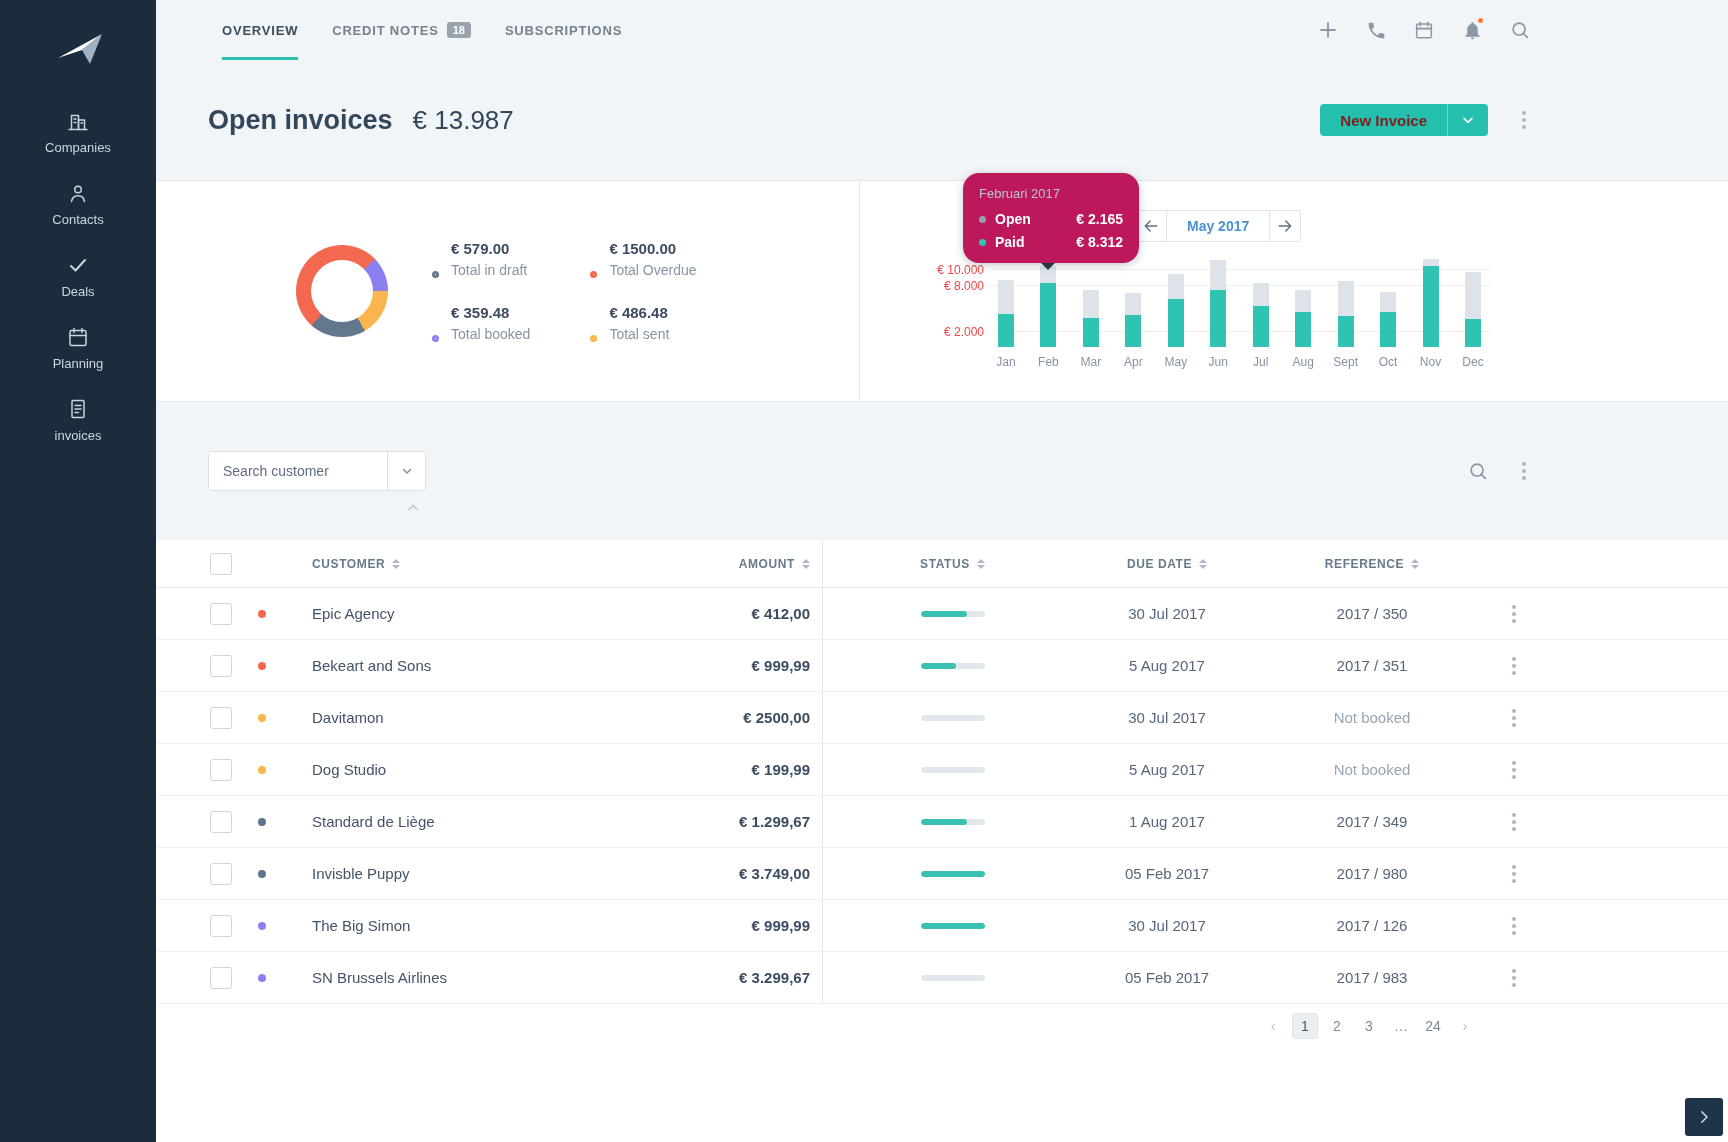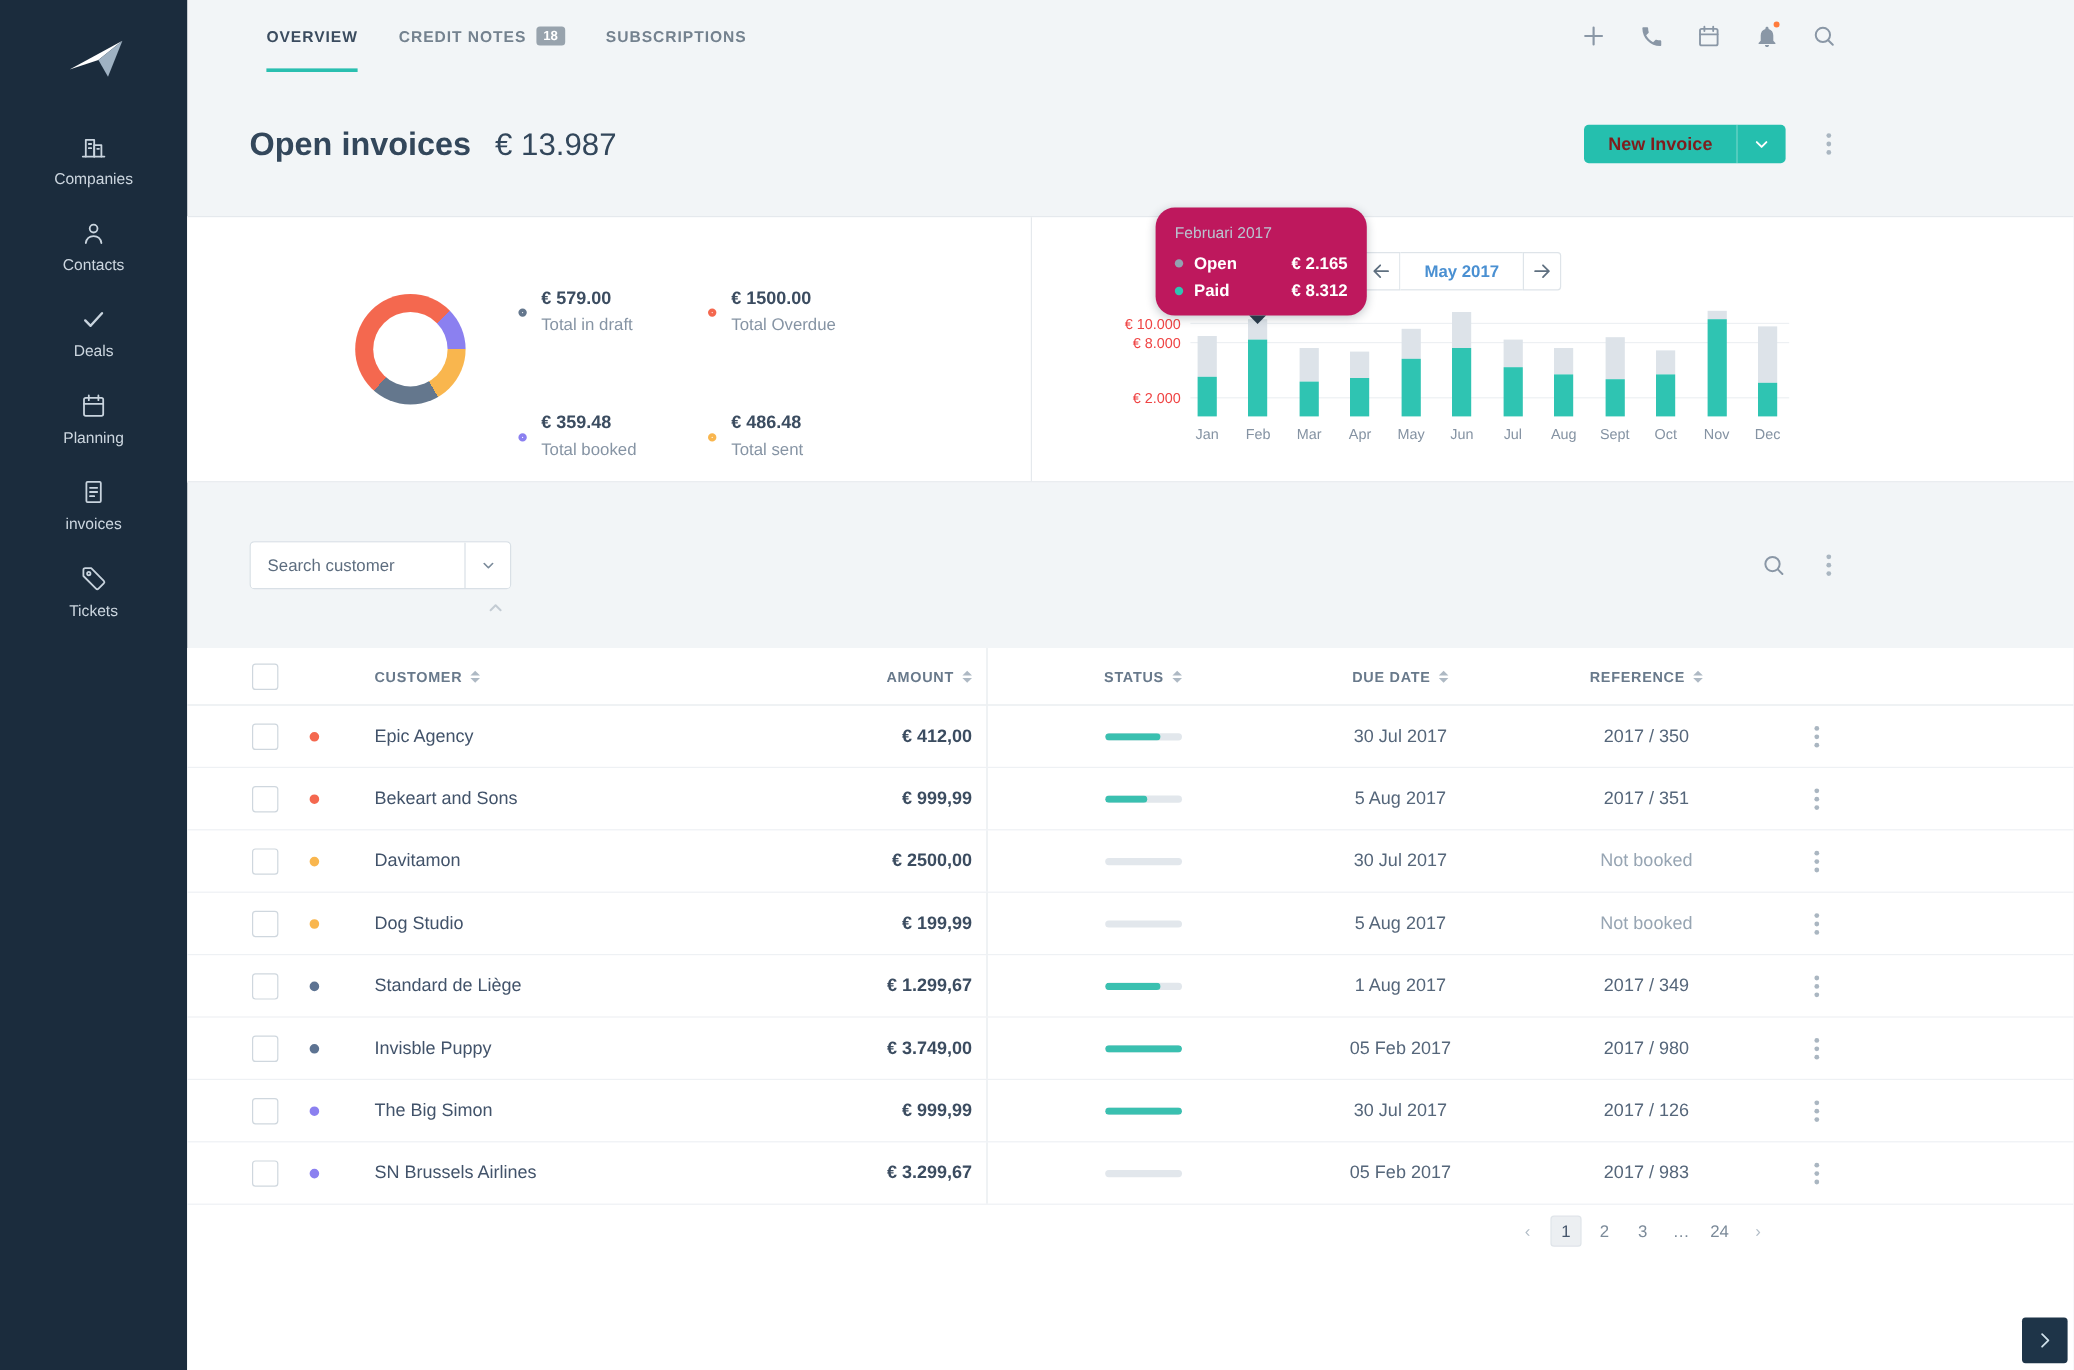--- a/index.html
+++ b/index.html
@@ -42,21 +42,21 @@
   .kebab { display:flex; flex-direction:column; align-items:center; gap:3px; padding:6px; cursor:pointer; }
   .kebab i { width:4px; height:4px; border-radius:50%; background:#aab6c1; display:block; }
   .head-actions .kebab { margin-left:28px; }
 
   
   .stats { height:222px; flex:none; background:#fff; border-top:1px solid #e5e9ed; border-bottom:1px solid #e5e9ed; display:flex; }
   .stats-left { width:704px; flex:none; border-right:1px solid #e5e9ed; display:flex; align-items:center; padding-left:140px; }
   .donut { width:92px; height:92px; border-radius:50%; position:relative; flex:none; }
   .donut::after { content:""; position:absolute; inset:15px; background:#fff; border-radius:50%; }
   .legend { display:grid; grid-template-columns:auto auto; column-gap:60px; row-gap:26px; margin-left:44px; }
-  .lg-item { display:flex; align-items:center;margin-top:40px; }
+  .lg-item { display:flex; align-items:flex-end; }
   .lg-dot { width:7px; height:7px; border:3px solid #999; border-radius:50%; margin:3px 12px 0 0; flex:none; background:#fff; }
   .lg-amount { font-size:15px; font-weight:700; color:#3b4c60; }
   .lg-label { font-size:14px; color:#8694a4; margin-top:5px; }
 
   .stats-right { flex:1; position:relative; }
   .gridwrap { position:absolute; left:138px; width:483px; bottom:54px; height:96px; z-index:0; }
   .gline { position:absolute; left:-6px; right:-10px; height:1px; background:#edf0f3; }
   .ylabs { position:absolute; right:calc(100% + 14px); bottom:0; height:96px; width:80px; }
   .ylab { position:absolute; right:0; font-size:12px; color:#ef4444; white-space:nowrap; }
   .plot { position:absolute; left:138px; width:483px; bottom:32px; display:flex; justify-content:space-between; align-items:flex-end; z-index:1; }
@@ -162,27 +162,20 @@
             <path d="M8 3.5v4M16 3.5v4M4 10.5h16"></path>
         </svg>
         <span>Planning</span>
       </div>
       <div class="nav-item">
         <svg width="24" height="24" viewBox="0 0 24 24" fill="none" stroke="#c9d4de" stroke-width="1.5" stroke-linecap="round" stroke-linejoin="round">
           <rect x="6" y="3.5" width="12" height="17" rx="1"></rect>
             <path d="M9 8.5h6M9 12h6M9 15.5h3.5"></path>
         </svg>
         <span>invoices</span>
-      </div>
-      <div class="nav-item">
-        <svg width="24" height="24" viewBox="0 0 24 24" fill="none" stroke="#c9d4de" stroke-width="1.5" stroke-linecap="round" stroke-linejoin="round">
-          <path d="M3.5 10V5a1.5 1.5 0 0 1 1.5-1.5h5L20.5 14a1.5 1.5 0 0 1 0 2.1l-4.4 4.4a1.5 1.5 0 0 1-2.1 0L3.5 10z"></path>
-            <circle cx="8" cy="8" r="1.4"></circle>
-        </svg>
-        <span>Tickets</span>
       </div>
     </nav>
   </aside>
 
   <main class="main">
 
     <header class="topbar">
       <nav class="tabs">
         <a class="tab active">
           <span>OVERVIEW</span>

